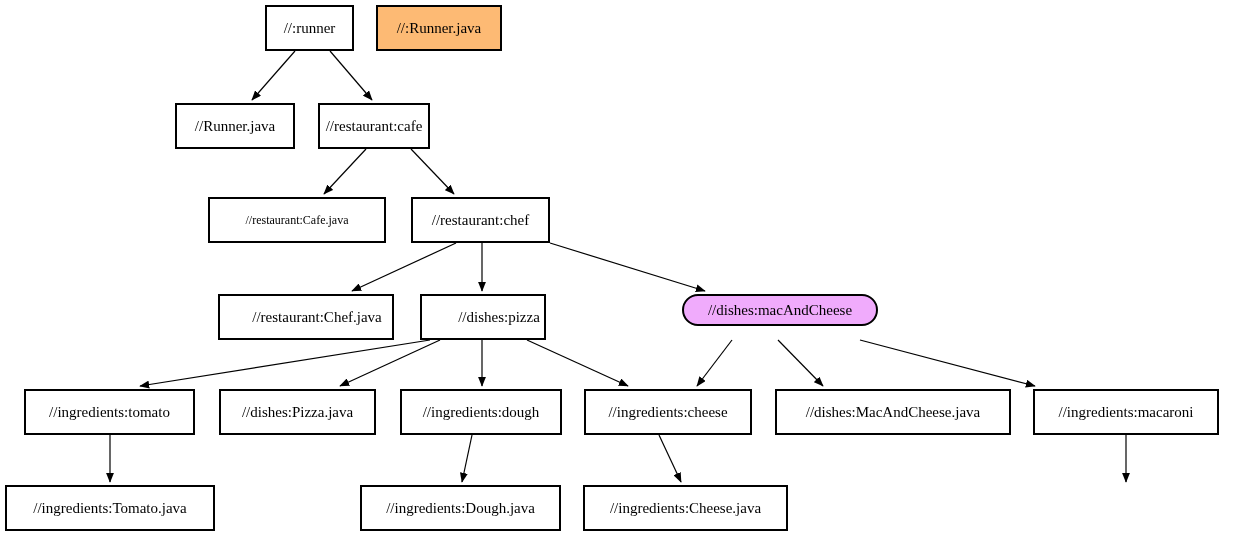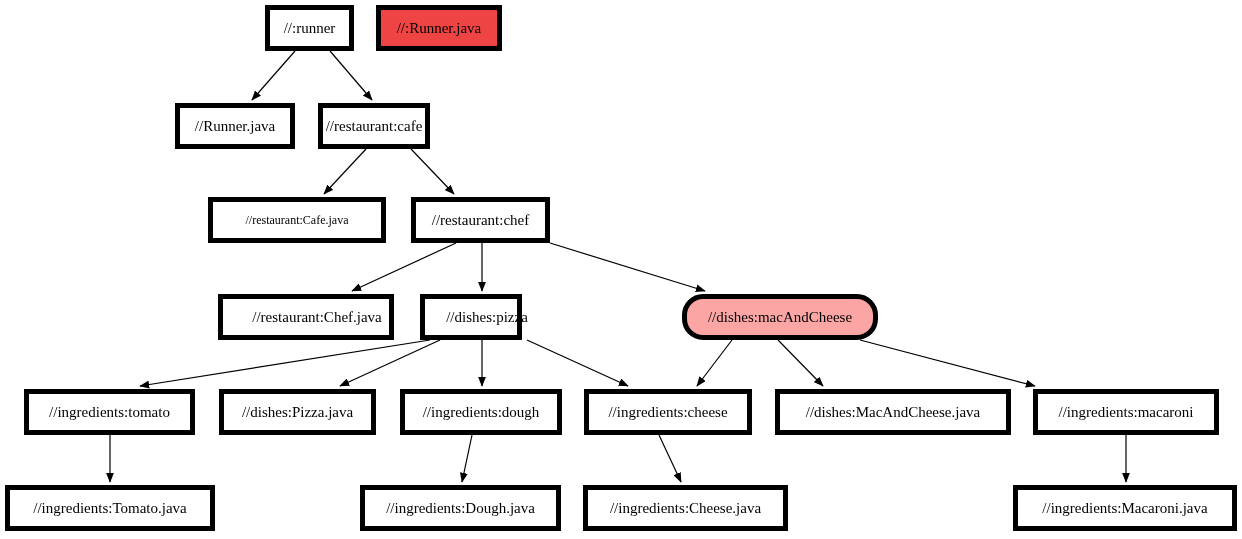--- a/index.html
+++ b/index.html
@@ -29,21 +29,21 @@
   #node-layer {
     position: absolute;
     left: 0;
     top: 0;
     width: 1242px;
     height: 539px;
   }
   .graph-node {
     position: absolute;
     box-sizing: border-box;
-    border: 5px solid #737373;
+    border: 2px solid #737373;
     background: #ffffff;
     display: flex;
     align-items: center;
     justify-content: center;
     color: #000000;
     white-space: nowrap;
   }
   .graph-node .node-label {
     font-family: "Liberation Serif", "DejaVu Serif", serif;
     font-size: 15px;
@@ -82,42 +82,42 @@
         <line x1="472" y1="435" x2="462" y2="482" stroke="#000000" stroke-width="1.2" marker-end="url(#arrowhead)"></line>
         <line x1="659" y1="435" x2="681" y2="482" stroke="#000000" stroke-width="1.2" marker-end="url(#arrowhead)"></line>
         <line x1="1126" y1="435" x2="1126" y2="482" stroke="#000000" stroke-width="1.2" marker-end="url(#arrowhead)"></line>
       </g>
   </svg>
 
   <div id="node-layer">
       <div class="graph-node" style="left: 265px; top: 5px; width: 89px; height: 46px; border-color: rgb(0, 0, 0); background: rgb(255, 255, 255);">
         <span class="node-label" style="font-size: 15px;">//:runner</span>
       </div>
-      <div class="graph-node" style="left: 376px; top: 5px; width: 126px; height: 46px; border-color: rgb(0, 0, 0); background: #ef4444;">
+      <div class="graph-node" style="left: 376px; top: 5px; width: 126px; height: 46px; border-color: rgb(0, 0, 0); background: #fdba74;">
         <span class="node-label" style="font-size: 15px;">//:Runner.java</span>
       </div>
       <div class="graph-node" style="left: 175px; top: 103px; width: 120px; height: 46px; border-color: rgb(0, 0, 0); background: rgb(255, 255, 255);">
         <span class="node-label" style="font-size: 15px;">//Runner.java</span>
       </div>
       <div class="graph-node" style="left: 318px; top: 103px; width: 112px; height: 46px; border-color: rgb(0, 0, 0); background: rgb(255, 255, 255);">
         <span class="node-label" style="font-size: 15px;">//restaurant:cafe</span>
       </div>
       <div class="graph-node" style="left: 208px; top: 197px; width: 178px; height: 46px; border-color: rgb(0, 0, 0); background: rgb(255, 255, 255);">
         <span class="node-label" style="font-size: 12px;">//restaurant:Cafe.java</span>
       </div>
       <div class="graph-node" style="left: 411px; top: 197px; width: 139px; height: 46px; border-color: rgb(0, 0, 0); background: rgb(255, 255, 255);">
         <span class="node-label" style="font-size: 15px;">//restaurant:chef</span>
       </div>
       <div class="graph-node" style="left: 218px; top: 294px; width: 176px; height: 46px; border-color: rgb(0, 0, 0); background: rgb(255, 255, 255); padding-left: 22px;">
         <span class="node-label" style="font-size: 15px;">//restaurant:Chef.java</span>
       </div>
-      <div class="graph-node" style="left: 420px; top: 294px; width: 102px; height: 46px; border-color: rgb(0, 0, 0); background: rgb(255, 255, 255); padding-left: 32px;">
+      <div class="graph-node" style="left: 420px; top: 294px; width: 126px; height: 46px; border-color: rgb(0, 0, 0); background: rgb(255, 255, 255); padding-left: 32px;">
         <span class="node-label" style="font-size: 15px;">//dishes:pizza</span>
       </div>
-      <div class="graph-node" style="left: 682px; top: 294px; width: 196px; height: 46px; border-color: rgb(0, 0, 0); background: #fca5a5; border-radius: 21px;">
+      <div class="graph-node" style="left: 682px; top: 294px; width: 196px; height: 32px; border-color: rgb(0, 0, 0); background: #f0abfc; border-radius: 21px;">
         <span class="node-label" style="font-size: 15px;">//dishes:macAndCheese</span>
       </div>
       <div class="graph-node" style="left: 24px; top: 389px; width: 171px; height: 46px; border-color: rgb(0, 0, 0); background: rgb(255, 255, 255);">
         <span class="node-label" style="font-size: 15px;">//ingredients:tomato</span>
       </div>
       <div class="graph-node" style="left: 219px; top: 389px; width: 157px; height: 46px; border-color: rgb(0, 0, 0); background: rgb(255, 255, 255);">
         <span class="node-label" style="font-size: 15px;">//dishes:Pizza.java</span>
       </div>
       <div class="graph-node" style="left: 400px; top: 389px; width: 162px; height: 46px; border-color: rgb(0, 0, 0); background: rgb(255, 255, 255);">
         <span class="node-label" style="font-size: 15px; text-align: right;">//ingredients:dough</span>
@@ -133,18 +133,15 @@
       </div>
       <div class="graph-node" style="left: 5px; top: 485px; width: 210px; height: 46px; border-color: rgb(0, 0, 0); background: rgb(255, 255, 255);">
         <span class="node-label" style="font-size: 15px;">//ingredients:Tomato.java</span>
       </div>
       <div class="graph-node" style="left: 360px; top: 485px; width: 201px; height: 46px; border-color: rgb(0, 0, 0); background: rgb(255, 255, 255);">
         <span class="node-label" style="font-size: 15px;">//ingredients:Dough.java</span>
       </div>
       <div class="graph-node" style="left: 583px; top: 485px; width: 205px; height: 46px; border-color: rgb(0, 0, 0); background: rgb(255, 255, 255);">
         <span class="node-label" style="font-size: 15px;">//ingredients:Cheese.java</span>
       </div>
-      <div class="graph-node" style="left: 1013px; top: 485px; width: 224px; height: 46px; border-color: rgb(0, 0, 0); background: rgb(255, 255, 255);">
-        <span class="node-label" style="font-size: 15px;">//ingredients:Macaroni.java</span>
-      </div>
     </div>
 
 </div>
 
 </body></html>

